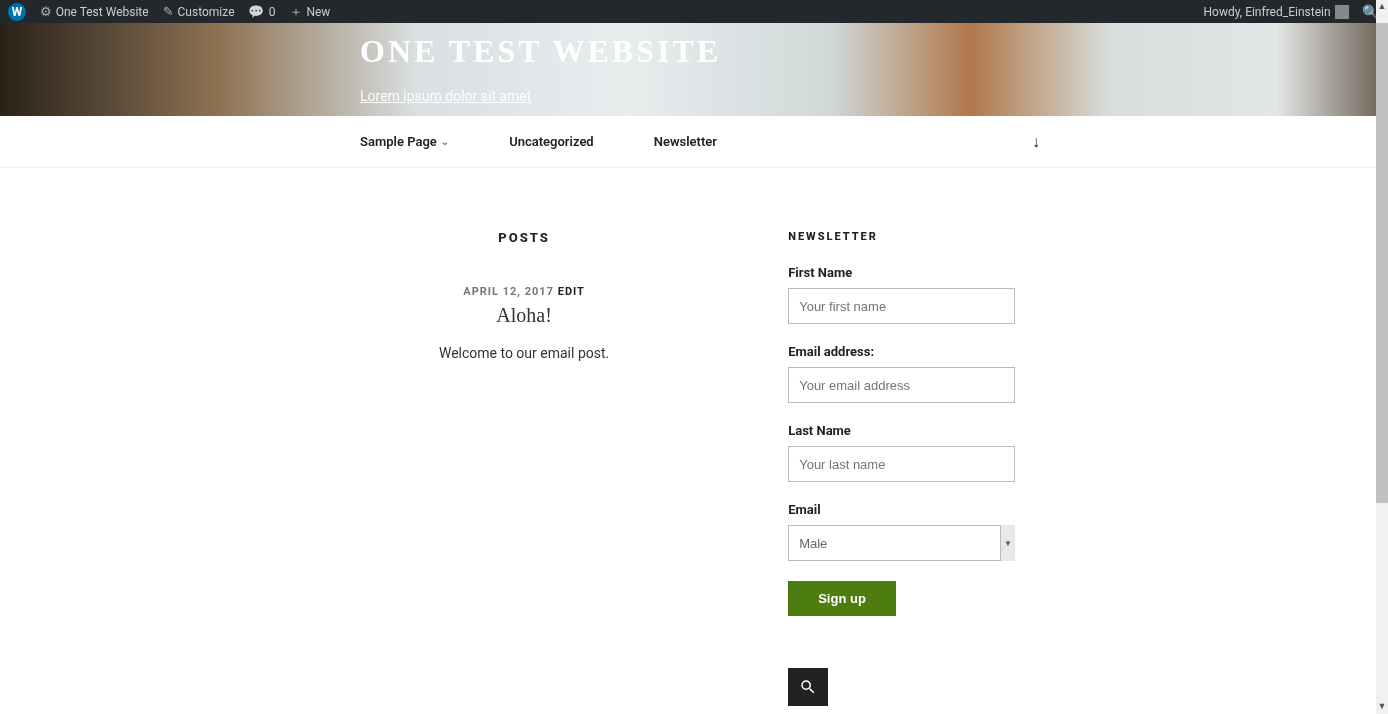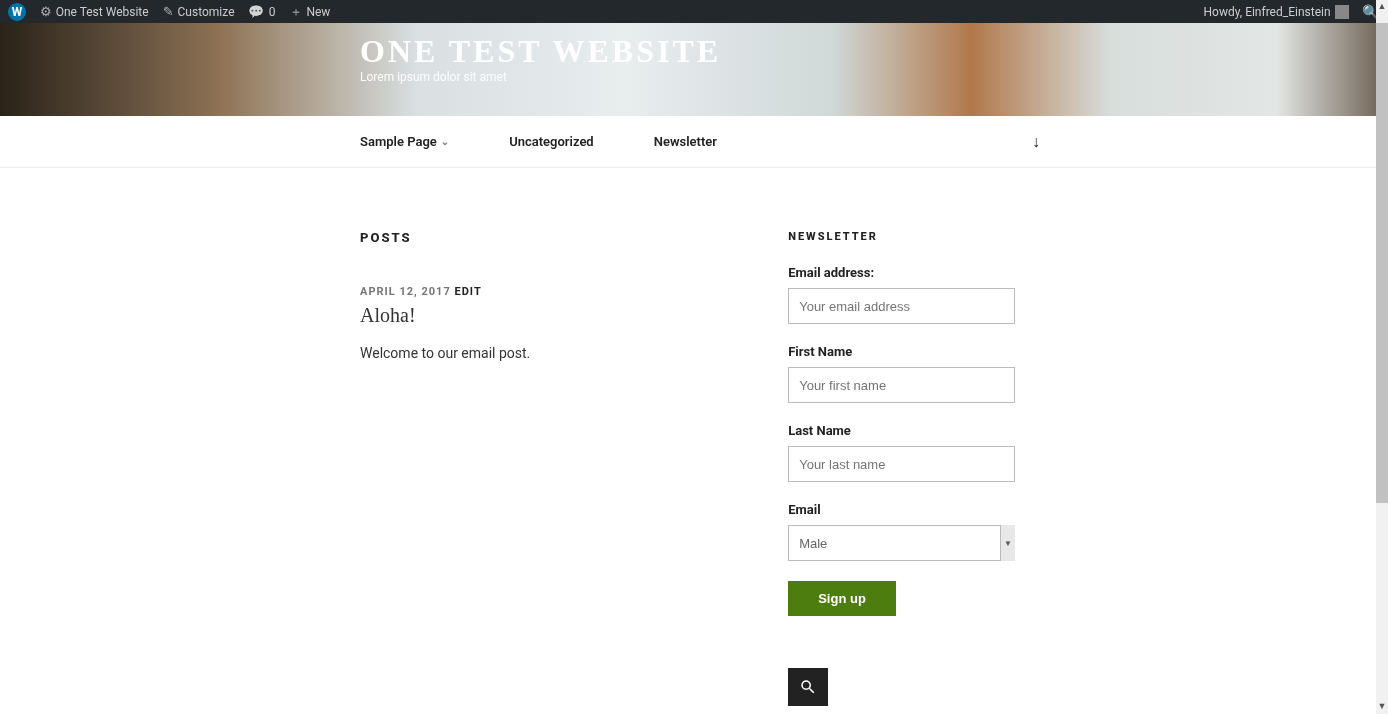--- a/index.html
+++ b/index.html
@@ -10,33 +10,33 @@
 .admin-bar-left, .admin-bar-right { display: flex; align-items: center; gap: 14px; }
 .admin-bar a { color: #ccc; text-decoration: none; display: flex; align-items: center; gap: 4px; cursor: pointer; }
 .admin-bar .wp-logo { width: 18px; height: 18px; background: #0073aa; border-radius: 50%; display: flex; align-items: center; justify-content: center; color: #fff; font-weight: bold; font-size: 12px; }
 .admin-bar .ico { font-size: 13px; opacity: 0.8; }
 .admin-bar .avatar { width: 14px; height: 14px; background: #888; display: inline-block; }
 .admin-bar .search-ico { font-size: 14px; }
 
 
 .hero { height: 93px; background: linear-gradient(90deg, #2a2218 0%, #5a4a38 8%, #8f7354 16%, #d9e0e2 30%, #e8edee 45%, #d0d8d8 60%, #b0784a 70%, #d8dedc 80%, #e2e6e4 92%, #6a5c4e 100%); position: relative; padding: 10px 0 0 360px; color: #fff; }
 .hero h1 { font-size: 32px; font-weight: 800; letter-spacing: 3px; font-family: Georgia, serif; }
-.hero .tagline { font-size: 12px; margin-top: 0; opacity: 0.95; }
+.hero .tagline { font-size: 14px; margin-top: 18px; opacity: 0.95; text-decoration: underline; }
 
 
 .main-nav { border-bottom: 1px solid #eee; }
 .nav-inner { max-width: 1040px; margin: 0 auto; padding: 0 360px 0 360px; display: flex; align-items: center; height: 51px; position: relative; gap: 30px; }
 .nav-inner { padding: 0; margin-left: 360px; width: 680px; }
 .nav-inner a { color: #222; font-size: 13px; font-weight: 600; text-decoration: none; margin-right: 30px; display: flex; align-items: center; gap: 4px; cursor: pointer; }
 .nav-inner .chev { font-size: 10px; opacity: 0.6; }
 .nav-inner .scroll-down { position: absolute; right: 0; font-size: 16px; color: #222; cursor: pointer; }
 
 
 .content { margin-left: 360px; width: 655px; padding-top: 62px; display: flex; gap: 100px; }
-.posts-col { width: 340px; }
+.posts-col { width: 340px; text-align: center; }
 .section-heading { font-size: 13px; font-weight: 800; letter-spacing: 2px; color: #222; margin-bottom: 40px; }
 .post-meta { font-size: 11px; font-weight: 700; color: #767676; letter-spacing: 1px; margin-bottom: 6px; }
 .post-meta .edit { color: #222; }
 .post-title { font-size: 20px; color: #333; font-weight: 400; margin-bottom: 18px; font-family: Georgia, serif; }
 .post-excerpt { font-size: 14px; color: #333; }
 
 .sidebar-col { width: 235px; }
 .widget-title { font-size: 11px; font-weight: 800; letter-spacing: 2px; color: #222; margin-bottom: 22px; }
 .form-group { margin-bottom: 20px; }
 .form-label { font-size: 13px; font-weight: 700; color: #222; display: block; margin-bottom: 8px; }
@@ -121,27 +121,27 @@
       <span class="edit">EDIT</span>
     </div>
     <h2 class="post-title">Aloha!</h2>
     <p class="post-excerpt">Welcome to our email post.</p>
   </div>
 
   <div class="sidebar-col">
     <div class="widget-title">NEWSLETTER</div>
 
     <div class="form-group">
-      <label class="form-label">Email address:</label>
-      <input class="form-input" type="text" placeholder="Your email address" style="">
+      <label class="form-label">First Name</label>
+      <input class="form-input" type="text" placeholder="Your first name" style="">
     </div>
 
     <div class="form-group">
-      <label class="form-label">First Name</label>
-      <input class="form-input" type="text" placeholder="Your first name" style="">
+      <label class="form-label">Email address:</label>
+      <input class="form-input" type="text" placeholder="Your email address" style="">
     </div>
 
     <div class="form-group">
       <label class="form-label">Last Name</label>
       <input class="form-input" type="text" placeholder="Your last name" style="">
     </div>
 
     <div class="form-group">
       <label class="form-label">Email</label>
       <div class="select-wrap">

